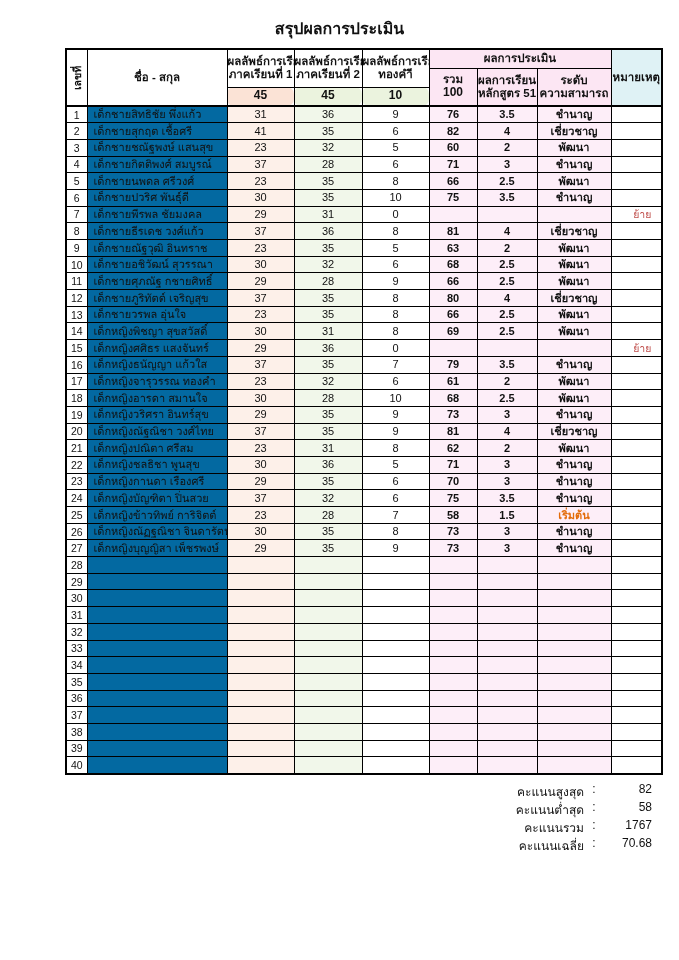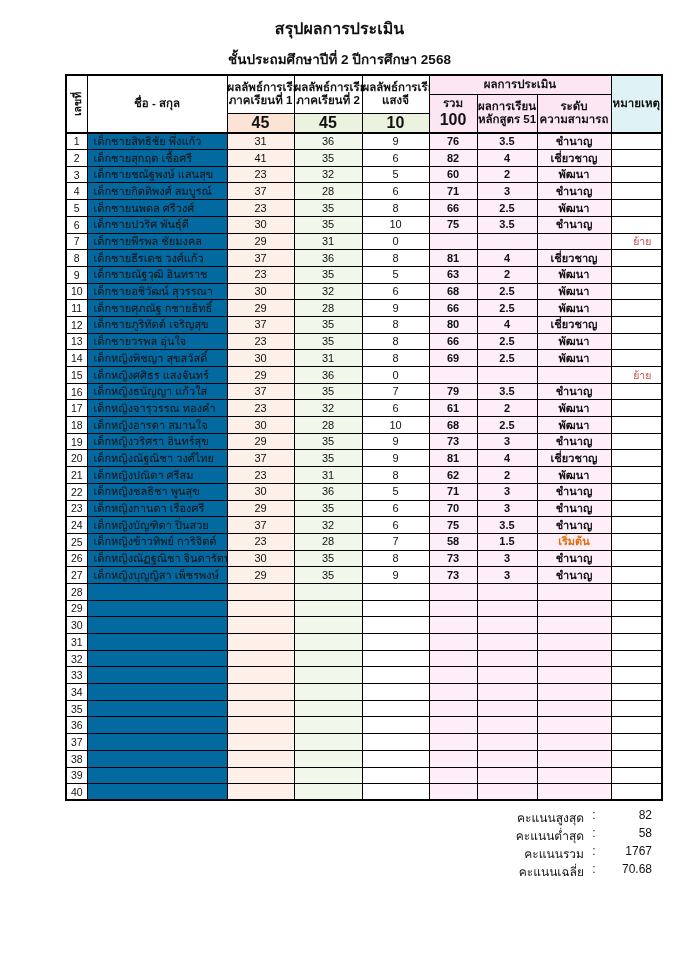--- a/index.html
+++ b/index.html
@@ -32,21 +32,21 @@
     font-size: 11px;
     line-height: 1.15;
     overflow: hidden;
     white-space: nowrap;
   }
   thead { border-bottom: 2px solid #000; }
   thead th { font-weight: bold; font-size: 11.5px; text-align: center; vertical-align: middle; }
   thead tr.h-r1 { height: 19px; }
   thead tr.h-r2 { height: 19px; }
   thead tr.h-r3 { height: 19px; }
-  .max-cell { font-size: 16px; font-weight: bold; }
+  .max-cell { font-size: 12px; font-weight: bold; border-radius: 7px; }
 
   .h-white { background: #ffffff; }
   .h-peach { background: #fbe3d6; }
   .h-green { background: #ebf3de; }
   .h-pink  { background: #fce6f3; }
   .h-cyan  { background: #dff2f5; text-align: center; }
 
   .no-header { position: relative; }
   .rot {
     position: absolute; left: 50%; top: 50%;
@@ -75,21 +75,20 @@
   .s-colon { width: 20px; text-align: center; }
   .s-value { width: 48px; text-align: right; }
 </style>
 </head>
 <body>
 
 <div class="page">
 
   <div class="titles">
     <div class="title-1">สรุปผลการประเมิน</div>
-    <div class="title-4">ชั้นประถมศึกษาปีที่ 2  ปีการศึกษา  2568</div>
   </div>
 
   <table>
     <colgroup>
       <col style="width:21px">
         <col style="width:140px">
         <col style="width:67px">
       <col style="width:68px">
         <col style="width:67px">
         <col style="width:48px">
@@ -106,21 +105,21 @@
         <th rowspan="2" class="h-white">
           <span>ผลลัพธ์การเรียนรู้</span><br>
           <span>ภาคเรียนที่ 1</span>
         </th>
         <th rowspan="2" class="h-white">
           <span>ผลลัพธ์การเรียนรู้</span><br>
           <span>ภาคเรียนที่ 2</span>
         </th>
         <th rowspan="2" class="h-white">
           <span>ผลลัพธ์การเรียนรู้</span><br>
-          <span>แสงจี</span>
+          <span>ทองคำี</span>
         </th>
         <th colspan="3" class="h-pink">ผลการประเมิน</th>
         <th rowspan="3" class="h-cyan">หมายเหตุ</th>
       </tr>
       <tr class="h-r2">
         <th rowspan="2" class="h-pink">
           <span>รวม</span><br>
           <span class="max-cell">100</span>
         </th>
         <th rowspan="2" class="h-pink">
@@ -244,21 +243,21 @@
           <td class="c-sem1">30</td>
           <td class="c-sem2">32</td>
           <td class="c-final">6</td>
           <td class="c-total">68</td>
           <td class="c-grade">2.5</td>
           <td class="c-level">พัฒนา</td>
           <td class="c-remark"></td>
         </tr>
         <tr>
           <td class="c-no">11</td>
-          <td class="c-name">เด็กชายศุภณัฐ  กชายธิทธิ์</td>
+          <td class="c-name">เด็กชายศุภณัฐ  กชายศิทธิ์</td>
           <td class="c-sem1">29</td>
           <td class="c-sem2">28</td>
           <td class="c-final">9</td>
           <td class="c-total">66</td>
           <td class="c-grade">2.5</td>
           <td class="c-level">พัฒนา</td>
           <td class="c-remark"></td>
         </tr>
         <tr>
           <td class="c-no">12</td>

